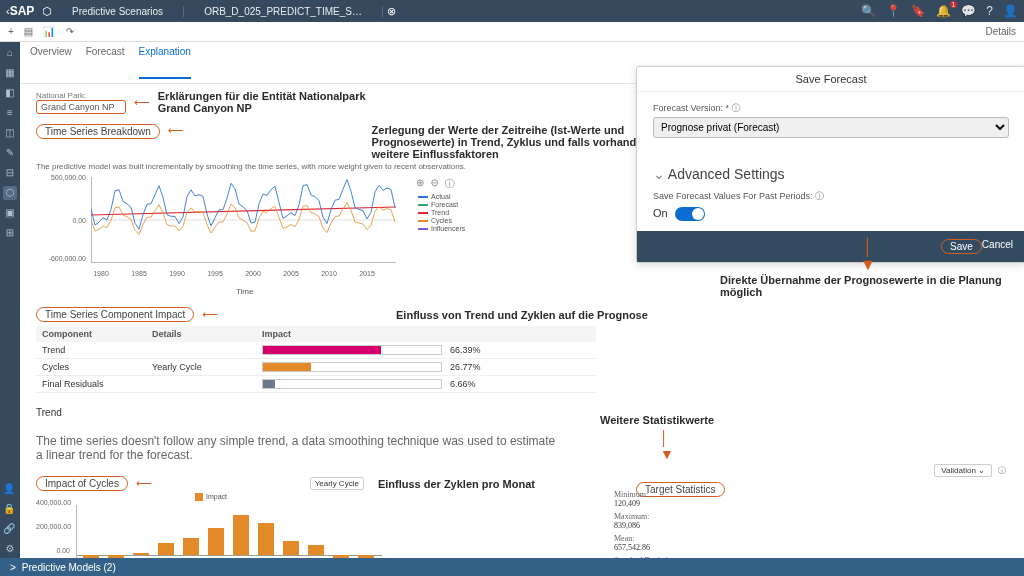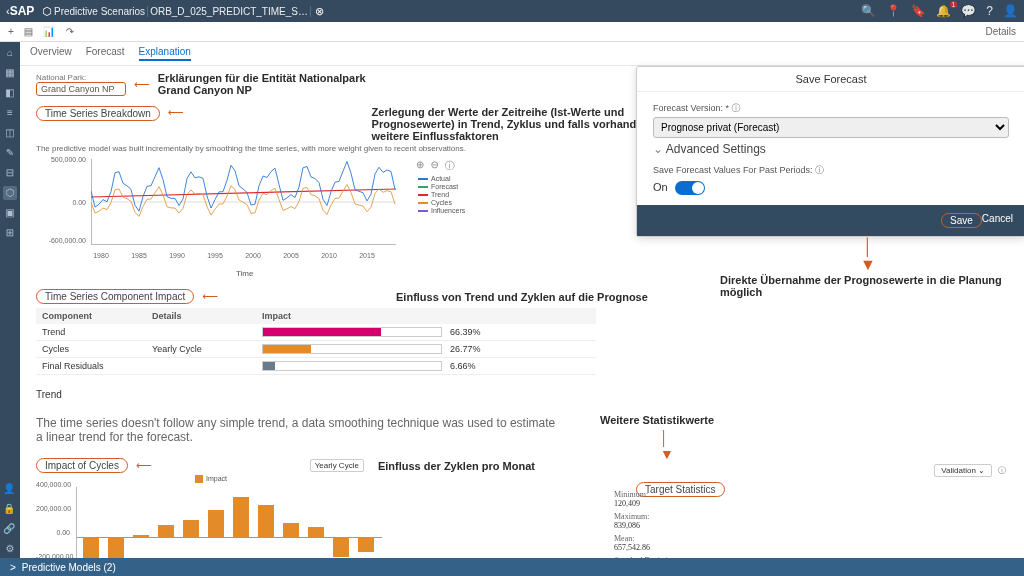--- a/index.html
+++ b/index.html
@@ -1,36 +1,36 @@
 <!DOCTYPE html>
 <html><head>
 <meta charset="utf-8">
 <style>
   * { box-sizing: border-box; margin: 0; padding: 0; }
   body { font-family: Arial, sans-serif; font-size: 11px; background: #fff; color: #333; width:1024px; height:576px; overflow:hidden; position:relative; }
 
   .top-bar { background:#354a5f; height:22px; display:flex; align-items:center; padding:0 6px; color:#fff; }
   .top-bar .logo { font-weight:bold; font-size:12px; margin-right:8px; }
-  .top-bar .crumb { font-size:10px; opacity:0.9; padding:0 2px; border-right:1px solid rgba(255,255,255,.2); }
+  .top-bar .crumb { font-size:10px; opacity:0.9; padding:0 20px; border-right:1px solid rgba(255,255,255,.2); }
   .top-bar .icons { margin-left:auto; display:flex; gap:10px; font-size:12px; opacity:.85; }
   .top-bar .notif { position:relative; }
   .top-bar .badge { position:absolute; top:-3px; right:-6px; background:#e0262e; font-size:7px; padding:0 2px; border-radius:3px; }
   .secondary-bar { height:20px; background:#fff; border-bottom:1px solid #ddd; display:flex; align-items:center; padding:0 8px; gap:10px; font-size:10px; color:#666; }
   .secondary-bar .spacer { flex:1; }
 
   .sidebar { position:absolute; left:0; top:42px; bottom:0; width:20px; background:#354a5f; display:flex; flex-direction:column; align-items:center; padding-top:4px; gap:6px; color:#b0c0cf; }
   .sidebar div { width:14px; height:14px; font-size:10px; text-align:center; line-height:14px; }
   .sidebar .sel { background:#546b82; border-radius:2px; }
   .sidebar .gap { flex:1; }
 
   .footer { position:absolute; left:0; right:0; bottom:0; height:18px; background:#346187; color:#fff; font-size:10px; display:flex; align-items:center; padding-left:10px; }
 
   .content { position:absolute; left:20px; top:42px; right:0; bottom:18px; overflow:hidden; background:#fff; }
   .tabs { display:flex; gap:14px; padding:4px 10px; font-size:10px; color:#666; border-bottom:1px solid #e5e5e5; }
-  .tabs .tab.active { color:#0a6ed1; border-bottom:2px solid #0a6ed1; padding-bottom:2px; }
+  .tabs .tab.active { color:#0a6ed1; border-bottom:2px solid #0a6ed1; padding-bottom:20px; }
 
   .panel { position:relative; padding:6px 10px 0 16px; height: calc(100% - 24px); overflow:auto; }
 
   .pill { display:inline-block; border:1.3px solid #d65b1f; border-radius:11px; padding:1px 8px; font-size:10px; color:#444; }
   .ann-label { font-size:11px; font-weight:bold; color:#2a2a2a; }
   .ann-arrow { color:#d65b1f; font-size:11px; }
 
   .section-label { font-size:8px; color:#777; }
   .np-field { width:90px; border:1px solid #ccc; border-radius:3px; padding:1px 4px; font-size:9px; color:#555; display:inline-block; }
 
@@ -61,21 +61,21 @@
   .cycles-chart .zero { position:absolute; left:0; right:0; border-top:1px solid #999; }
   .cycles-chart .bar { position:absolute; width:16px; background:#e38b29; }
   .cycles-chart .ytick { position:absolute; font-size:7px; color:#666; width:34px; text-align:right; }
 
   
   .modal { position:absolute; left:616px; top:24px; width:390px; background:#fff; border:1px solid #ccc; border-radius:3px; box-shadow:0 2px 8px rgba(0,0,0,.15); }
   .modal .mhdr { text-align:center; padding:6px 0; font-size:11px; color:#333; border-bottom:1px solid #eee; }
   .modal .mbody { padding:10px 16px; }
   .modal .lbl { font-size:9px; color:#555; }
   .modal select { width:100%; padding:3px; font-size:10px; border:1px solid #bbb; border-radius:3px; margin-top:2px; }
-  .modal .adv { font-size:12px; color:#444; margin-top:4px; }
+  .modal .adv { font-size:14px; color:#444; margin-top:28px; }
   .modal .toggle { width:30px; height:14px; border-radius:8px; background:#0a6ed1; position:relative; display:inline-block; vertical-align:middle; margin-left:4px; }
   .modal .toggle::after { content:""; position:absolute; right:1px; top:1px; width:12px; height:12px; background:#fff; border-radius:50%; }
   .modal .mfoot { display:flex; justify-content:flex-end; padding:8px 12px; background:#334b61; color:#fff; font-size:10px; }
   .modal .cir { border:1.3px solid #d65b1f; border-radius:12px; padding:1px 8px; }
 
   .stats { position:absolute; left:594px; top:432px; font-size:8px; color:#555;font-family:Liberation Serif, serif; }
   .stats .k { color:#666; margin-top:4px; }
   .stats .v { color:#333; }
 
   .row-flex { display:flex; align-items:center; gap:8px; }

